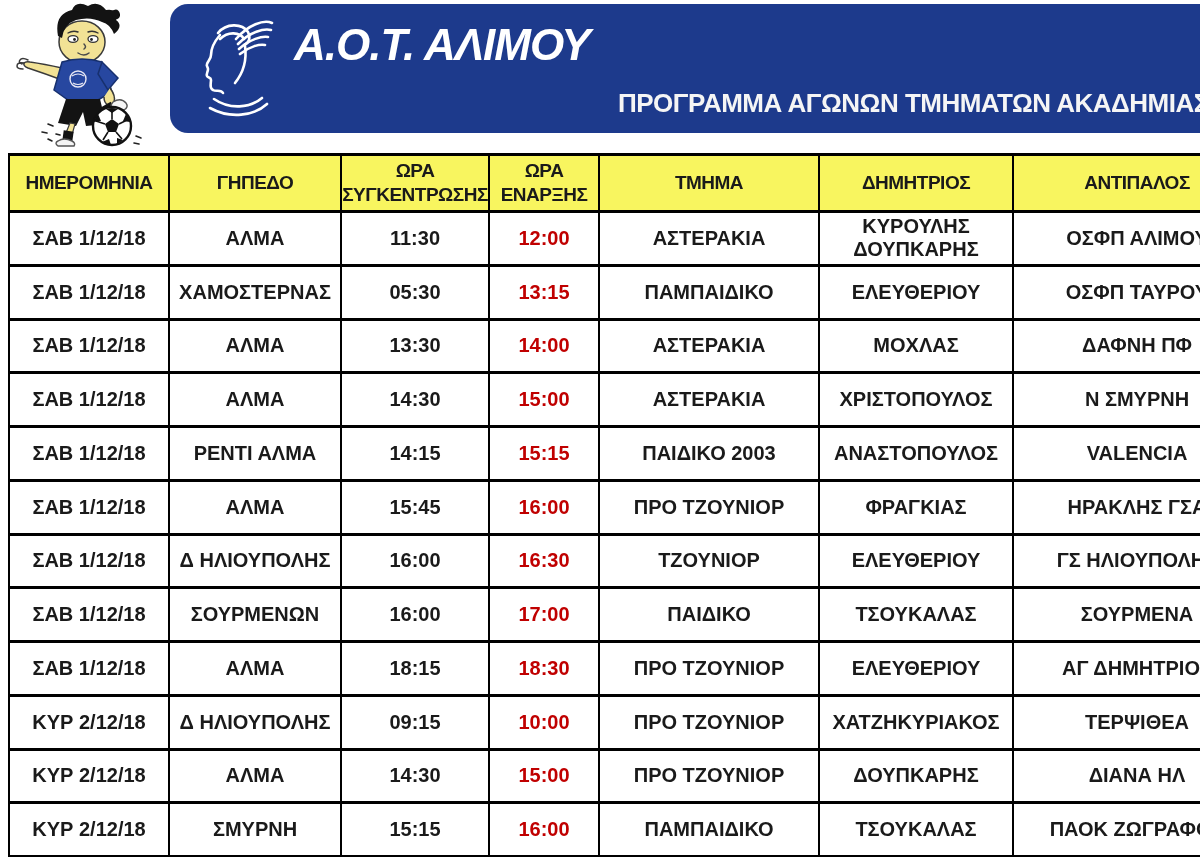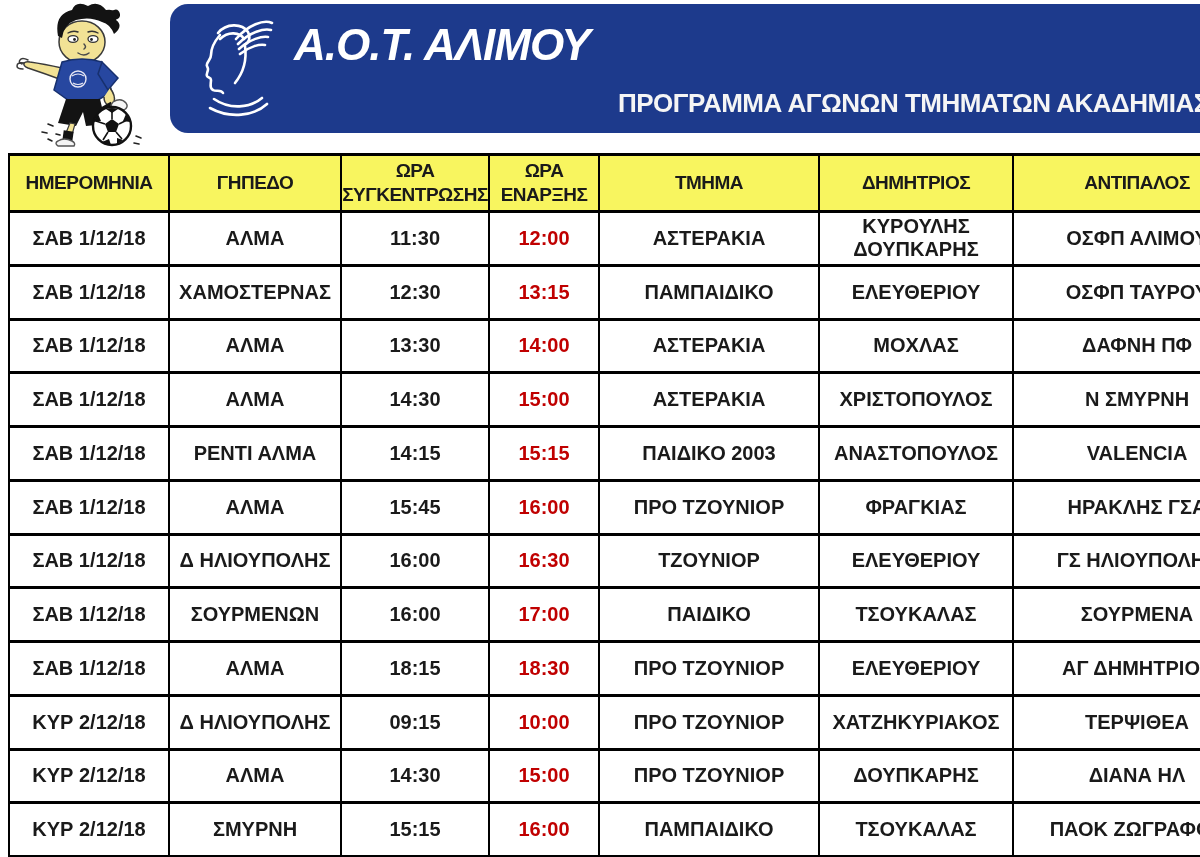--- a/index.html
+++ b/index.html
@@ -140,21 +140,21 @@
           <td>ΑΛΜΑ</td>
           <td>11:30</td>
           <td class="cell-red">12:00</td>
           <td>ΑΣΤΕΡΑΚΙΑ</td>
           <td>ΚΥΡΟΥΛΗΣ ΔΟΥΠΚΑΡΗΣ</td>
           <td>ΟΣΦΠ ΑΛΙΜΟΥ</td>
         </tr>
         <tr>
           <td>ΣΑΒ 1/12/18</td>
           <td>ΧΑΜΟΣΤΕΡΝΑΣ</td>
-          <td>12:30</td>
+          <td>05:30</td>
           <td class="cell-red">13:15</td>
           <td>ΠΑΜΠΑΙΔΙΚΟ</td>
           <td>ΕΛΕΥΘΕΡΙΟΥ</td>
           <td>ΟΣΦΠ ΤΑΥΡΟΥ</td>
         </tr>
         <tr>
           <td>ΣΑΒ 1/12/18</td>
           <td>ΑΛΜΑ</td>
           <td>13:30</td>
           <td class="cell-red">14:00</td>

